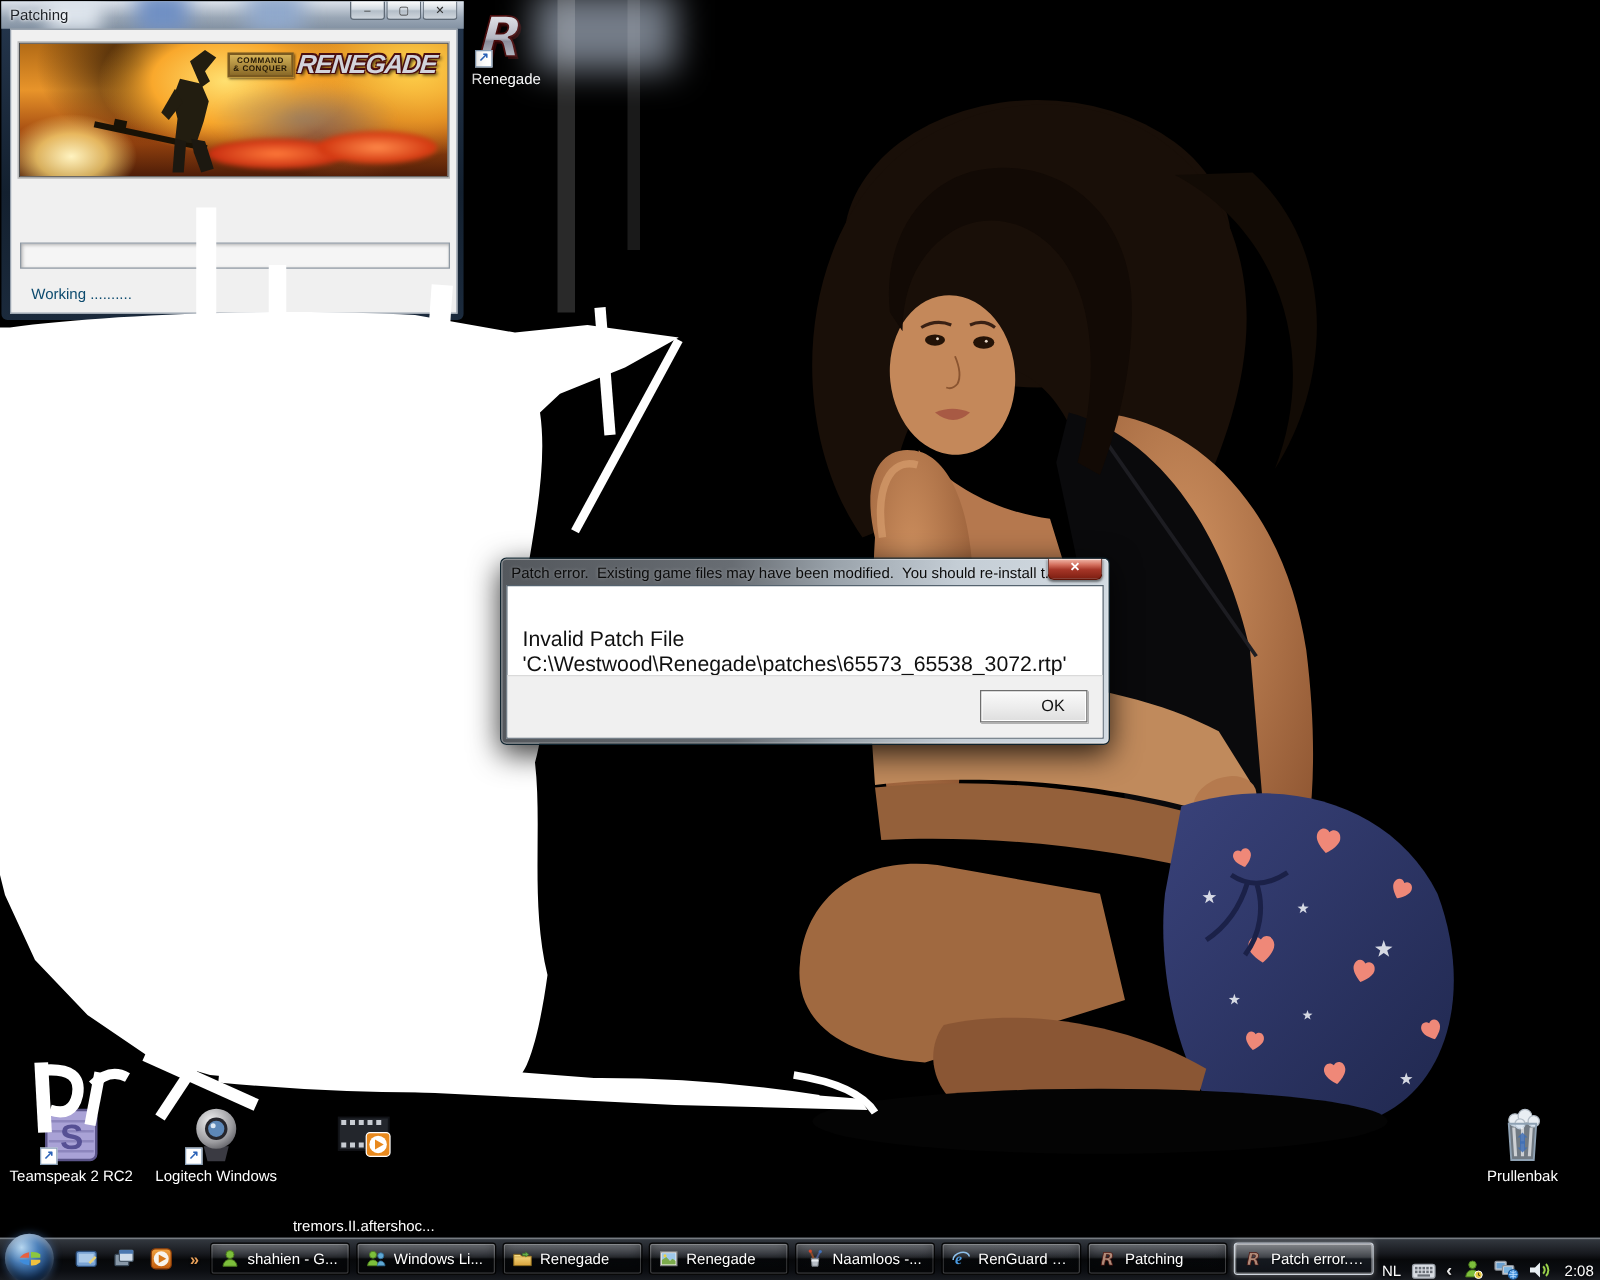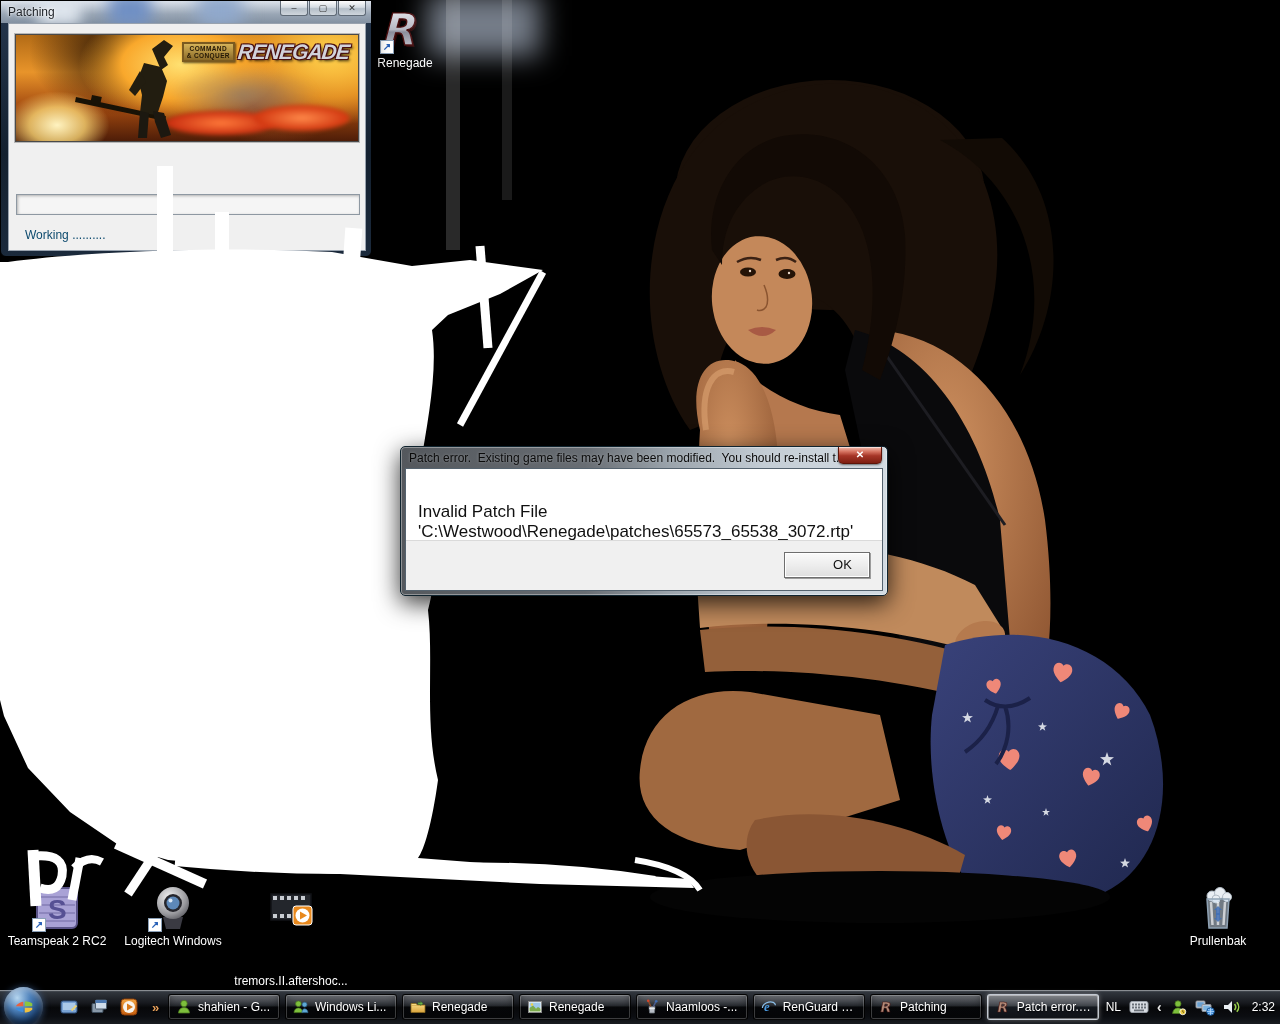--- a/index.html
+++ b/index.html
@@ -104,21 +104,21 @@
       text-shadow:0 1px 2px #000;}
   .task-buttons{position:absolute;left:168px;top:4px;display:flex;gap:5px;}
   .task-btn{width:112px;height:26px;border-radius:3px;border:1px solid rgba(0,0,0,.9);cursor:default;
       background:linear-gradient(180deg,rgba(255,255,255,.30) 0%,rgba(150,160,172,.18) 45%,rgba(8,10,13,.28) 50%,rgba(0,0,0,.32) 100%);
       box-shadow:inset 0 0 0 1px rgba(255,255,255,.22),inset 0 -7px 10px rgba(0,0,0,.38);
       display:flex;align-items:center;gap:6px;padding:0 7px;color:#fff;font-size:12px;}
   .task-btn .tlbl{white-space:nowrap;overflow:hidden;text-overflow:ellipsis;text-shadow:0 1px 2px #000;}
   .task-btn.active{border-color:rgba(225,232,240,.85);
       background:linear-gradient(180deg,rgba(255,255,255,.42) 0%,rgba(178,188,200,.30) 45%,rgba(42,50,62,.42) 50%,rgba(18,22,28,.5) 100%);
       box-shadow:inset 0 0 0 1px rgba(255,255,255,.4),0 0 5px rgba(255,255,255,.35);}
-  .tray{position:absolute;right:5px;top:0;height:34px;display:flex;align-items:center;gap:8px;
+  .tray{position:absolute;right:5px;top:0;height:34px;display:flex;align-items:flex-end;gap:8px;
       color:#fff;font-size:12px;}
   .tray .ttxt{text-shadow:0 1px 2px #000;}
   .tray-chevron{font-size:14px;font-weight:bold;color:#e8e8e8;text-shadow:0 1px 2px #000;cursor:default;}
   .tray-ic{display:flex;align-items:center;justify-content:center;cursor:default;}
   .clock{margin-left:3px;text-shadow:0 1px 2px #000;}
 </style>
 </head>
 <body>
 
 <div class="screen">
@@ -514,16 +514,16 @@
           <path d="M12 12.5 h7 M15.5 9 v7 M13 10.2 c1.6 1 3.4 1 5 0 M13 14.8 c1.6 -1 3.4 -1 5 0" stroke="#bfe0ff" stroke-width=".7" fill="none"></path>
         </svg>
       </span>
       <span class="tray-ic">
         <svg width="18" height="16" viewBox="0 0 18 16">
           <path d="M1 6 L5 6 L9 2 L9 14 L5 10 L1 10 Z" fill="#e8eef2"></path>
           <path d="M11.5 5 C13 6.8 13 9.2 11.5 11" stroke="#9ad14b" stroke-width="1.6" fill="none"></path>
           <path d="M13.8 3.2 C16.3 6 16.3 10 13.8 12.8" stroke="#9ad14b" stroke-width="1.6" fill="none"></path>
         </svg>
       </span>
-      <span class="ttxt clock">2:32</span>
+      <span class="ttxt clock">2:08</span>
     </div>
   </div>
 </div>
 
 </body></html>

